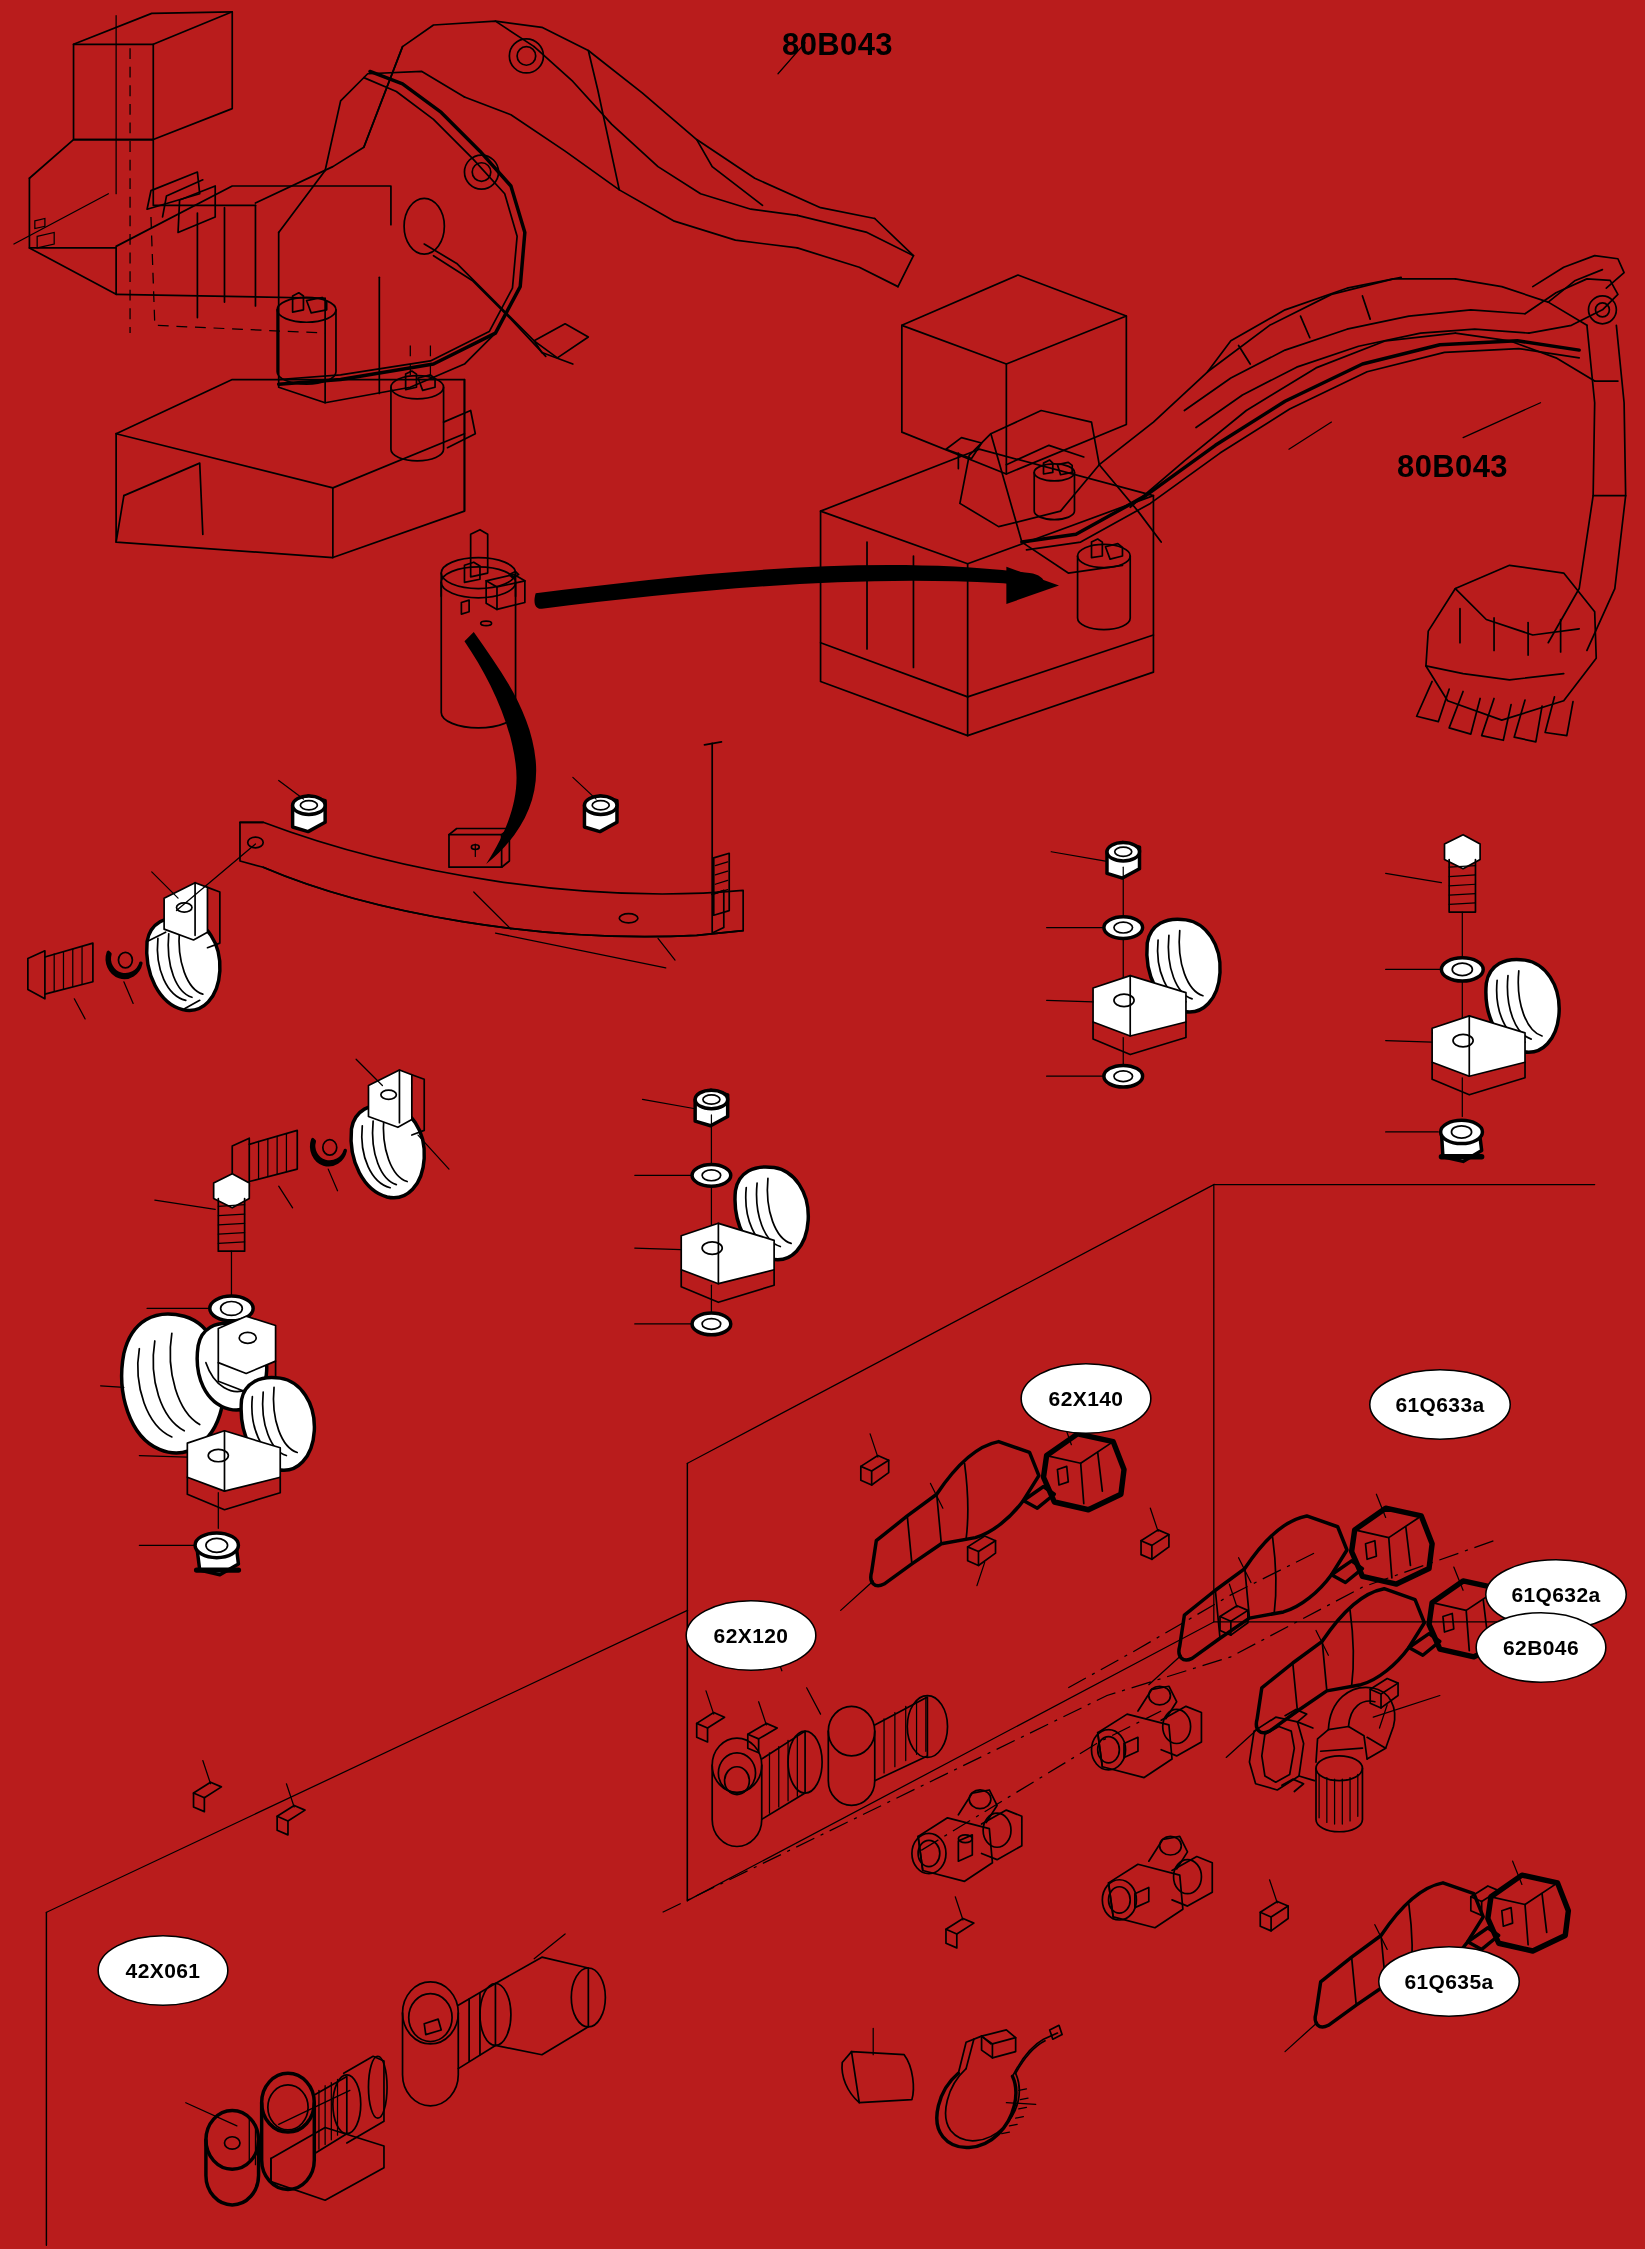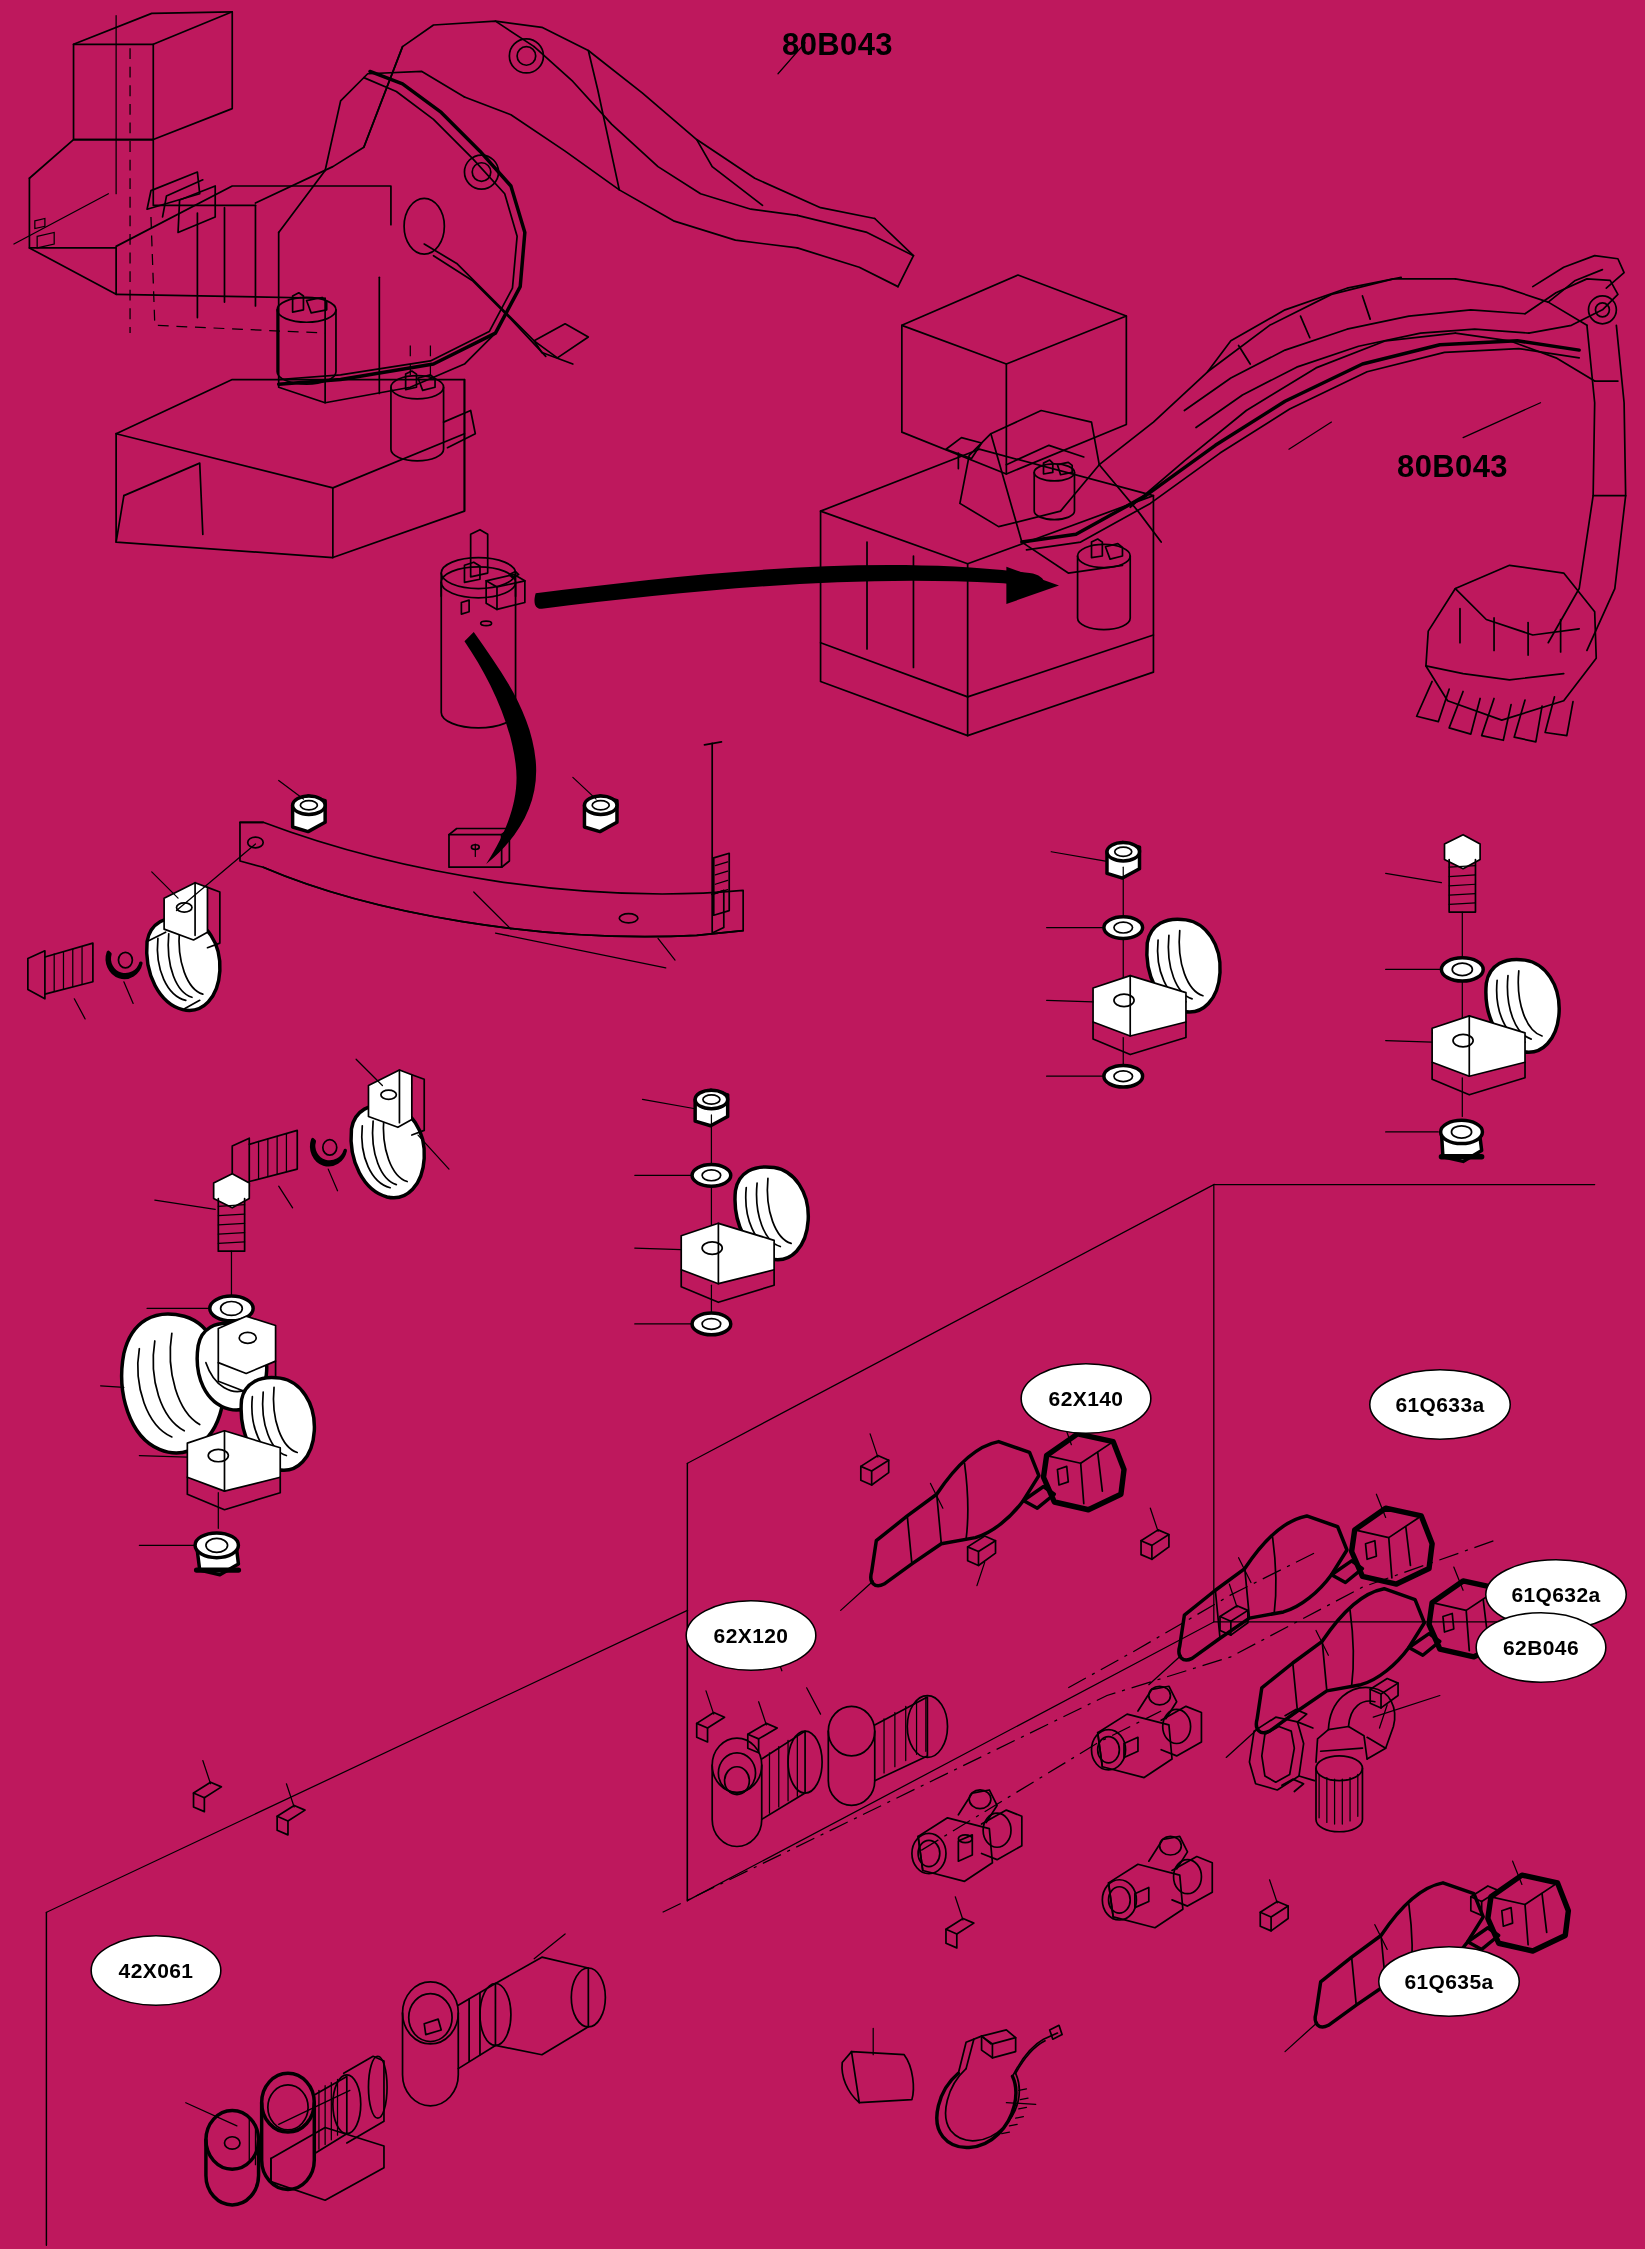--- a/index.html
+++ b/index.html
@@ -1,20 +1,20 @@
 <!DOCTYPE html>
 <html style="font-size:12.4px"><head>
 <meta charset="utf-8">
 <style>
   html,body{margin:0;padding:0;background:#fff;}
   body{font-family:"Liberation Sans",sans-serif;}
   #sheet{
     position:relative;
     width:1645px;height:2250px;
-    background:#be185d;
+    background:#b91c1c;
     overflow:hidden;
   }
   #art{position:absolute;left:0;top:0;width:1645px;height:2250px;}
   .lbl{
     position:absolute;
     font-family:"Liberation Sans",sans-serif;
     font-weight:700;
     color:#000;
     white-space:nowrap;
     letter-spacing:0.4px;
@@ -809,21 +809,21 @@
     <div class="oval-txt">62X120</div>
   </div>
 
   <div class="oval-wrap" style="left:1475px;top:1612px;width:132px;height:71px;">
     <svg width="132" height="71" viewBox="0 0 170 92" xmlns="http://www.w3.org/2000/svg">
       <ellipse cx="85" cy="46" rx="84" ry="45" fill="#fff" stroke="#000" stroke-width="2"></ellipse>
     </svg>
     <div class="oval-txt">62B046</div>
   </div>
 
-  <div class="oval-wrap" style="left:90px;top:1935px;width:132px;height:71px;">
+  <div class="oval-wrap" style="left:97px;top:1935px;width:132px;height:71px;">
     <svg width="132" height="71" viewBox="0 0 170 92" xmlns="http://www.w3.org/2000/svg">
       <ellipse cx="85" cy="46" rx="84" ry="45" fill="#fff" stroke="#000" stroke-width="2"></ellipse>
     </svg>
     <div class="oval-txt">42X061</div>
   </div>
 
   <div class="oval-wrap" style="left:1378px;top:1946px;width:142px;height:71px;">
     <svg width="142" height="71" viewBox="0 0 184 92" xmlns="http://www.w3.org/2000/svg">
       <ellipse cx="92" cy="46" rx="91" ry="45" fill="#fff" stroke="#000" stroke-width="2"></ellipse>
     </svg>

